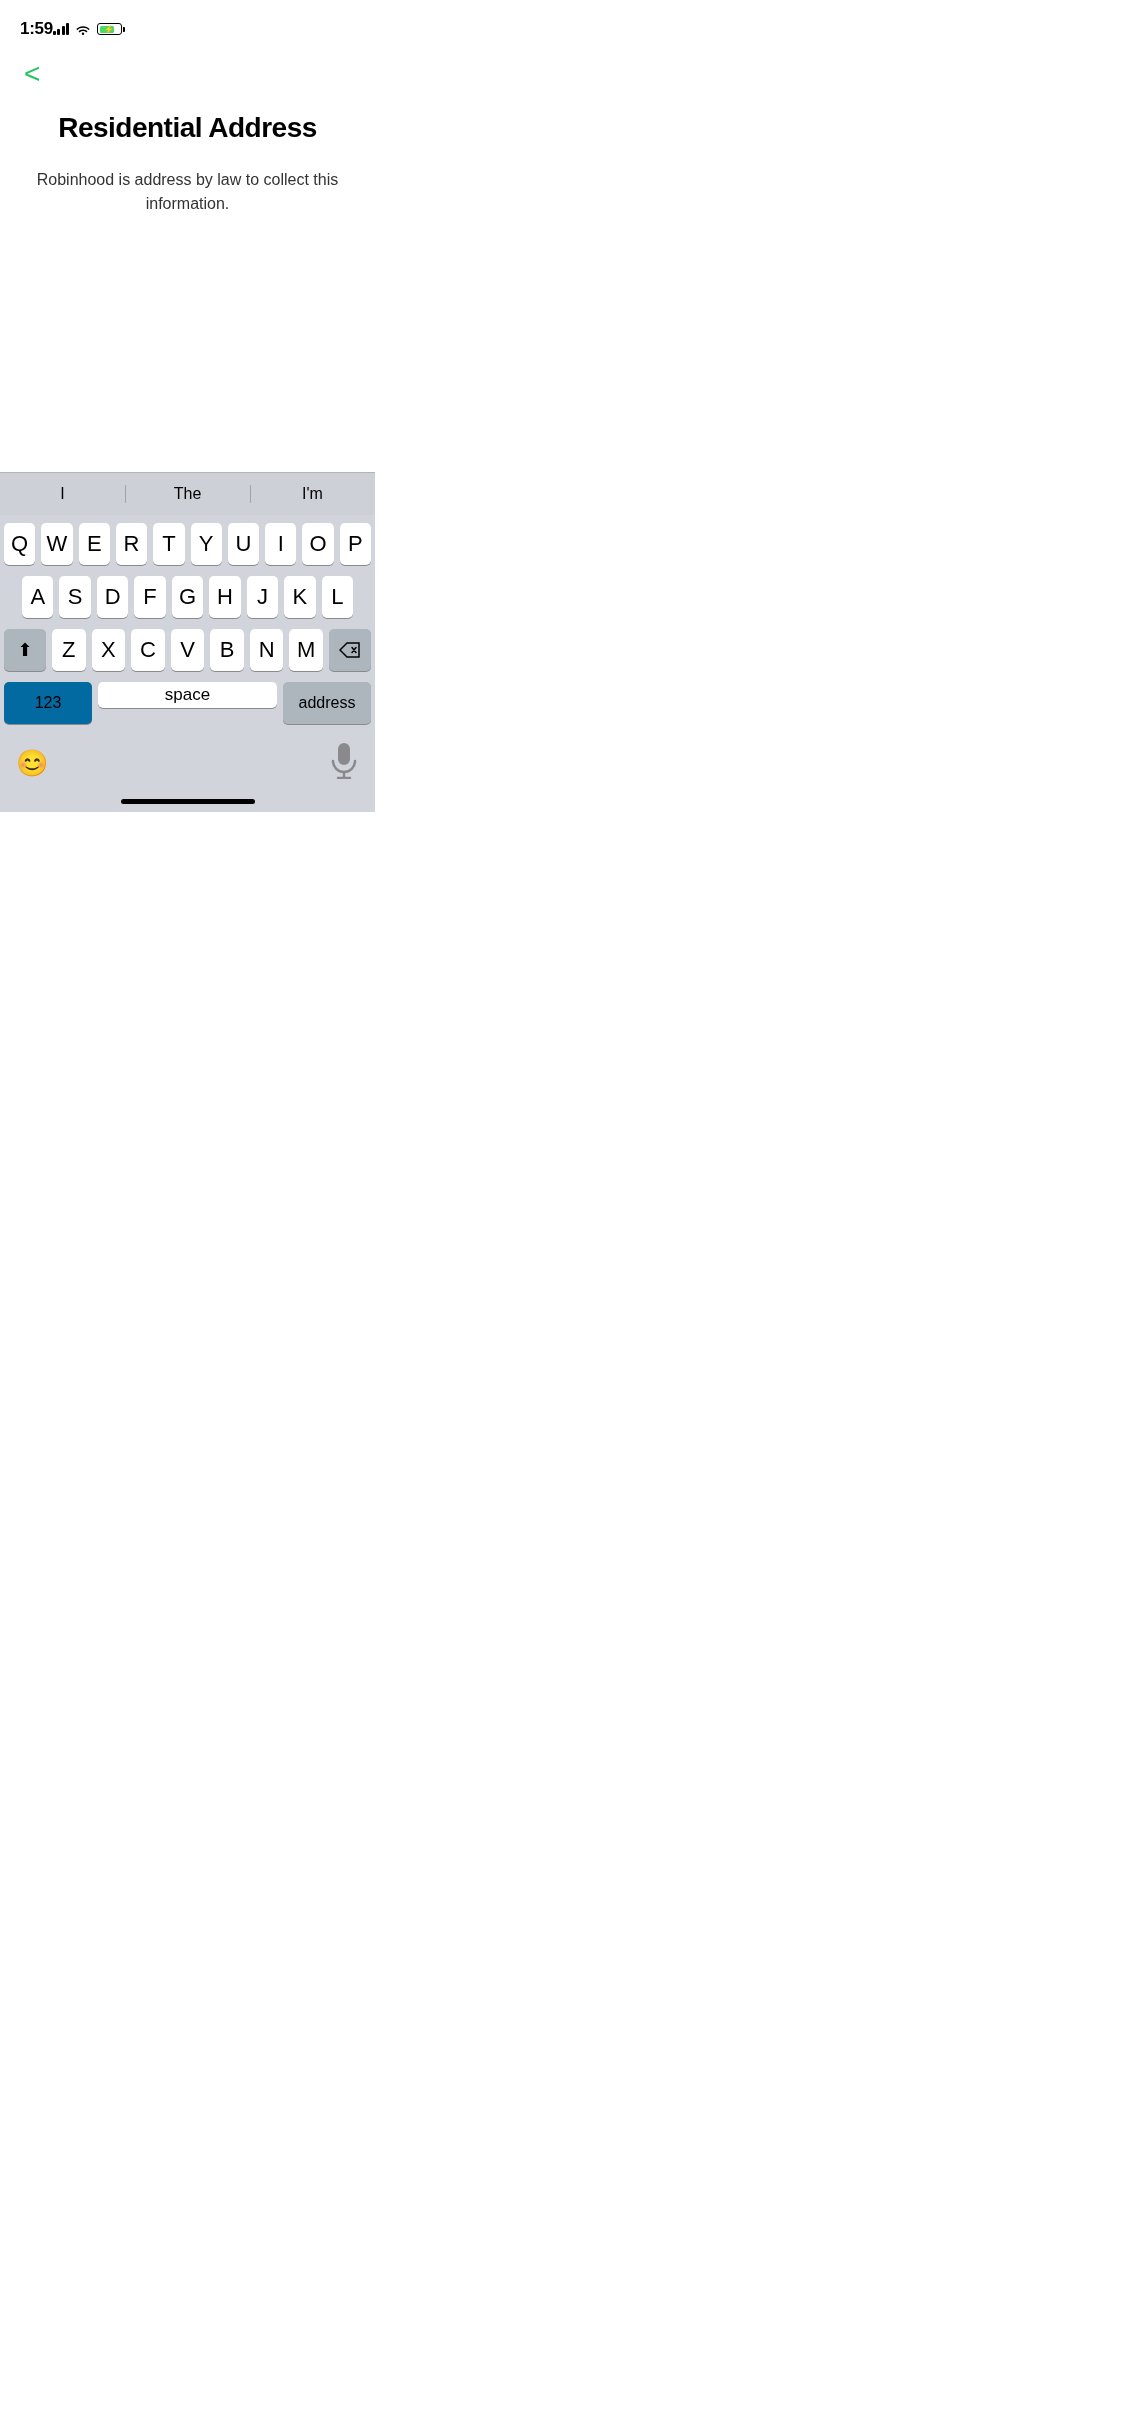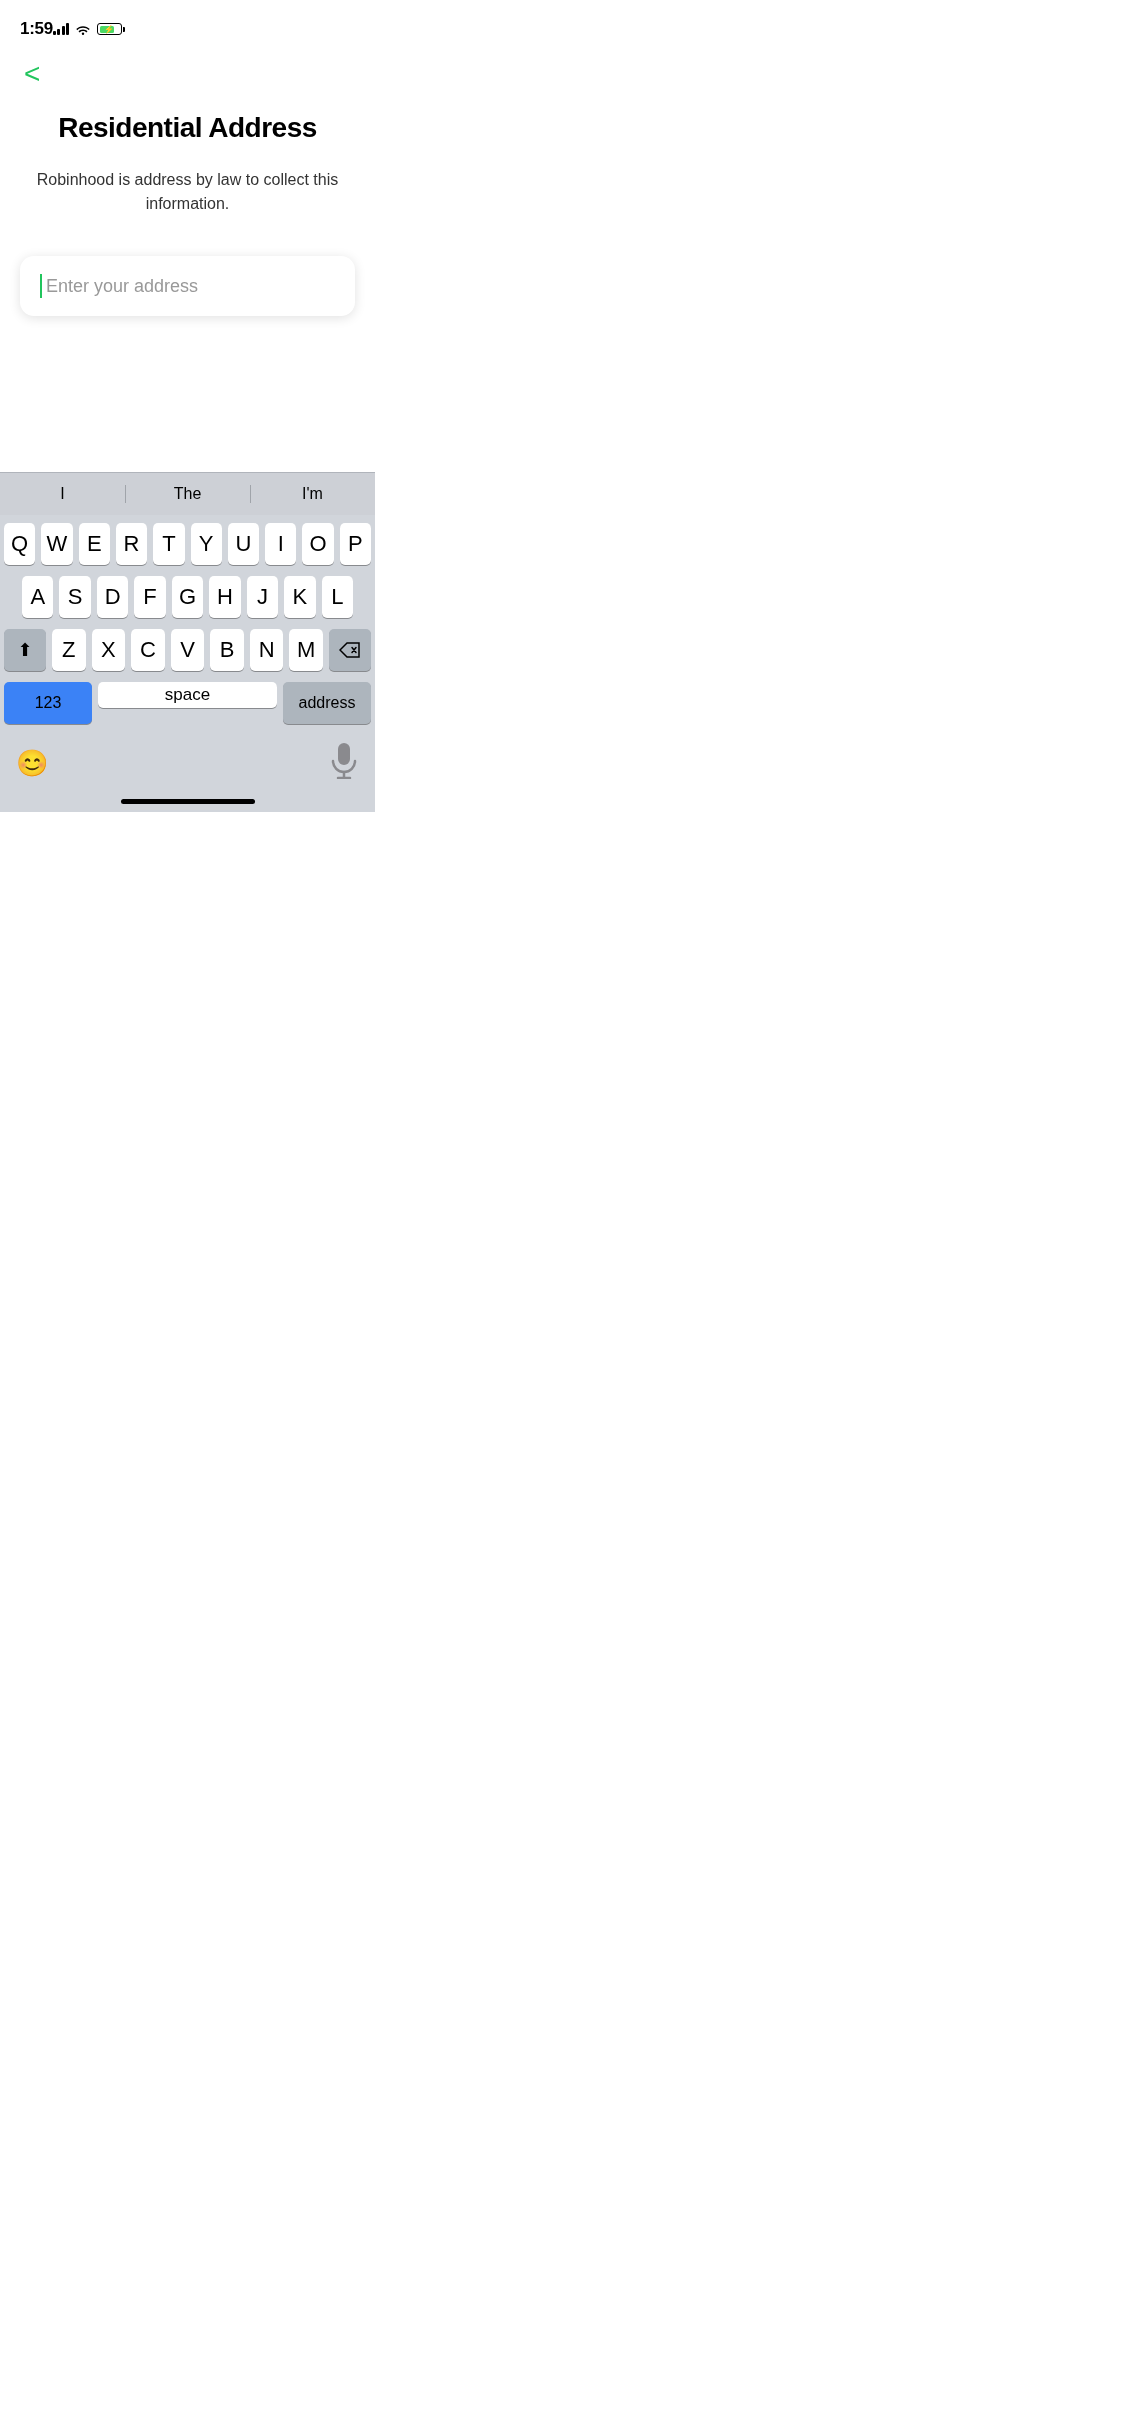--- a/index.html
+++ b/index.html
@@ -247,21 +247,21 @@
     }
 
     
     .bottom-row {
       display: flex;
       gap: 6px;
       margin-bottom: 11px;
     }
 
     .key-123 {
-      background: #3b82f6;
+      background: #0369a1;
       border-radius: 5px;
       height: 42px;
       display: flex;
       align-items: center;
       justify-content: center;
       font-size: 16px;
       font-weight: 400;
       color: #000;
       box-shadow: 0 1px 0 rgba(0,0,0,0.35);
       cursor: pointer;
@@ -367,24 +367,20 @@
   
   <div class="back-button">
     <span class="back-chevron">&lt;</span>
   </div>
 
   
   <h1 class="page-title">Residential Address</h1>
   <p class="page-subtitle">Robinhood is address by law to collect this information.</p>
 
   
-  <div class="address-input-container">
-    <div class="cursor-line"></div>
-    <span class="address-placeholder">Enter your address</span>
-  </div>
 
   
 </div>
 
 <div class="keyboard">
 
   <div class="predictive-bar">
     <div class="predictive-item">I</div>
     <div class="predictive-item">The</div>
     <div class="predictive-item">I'm</div>

